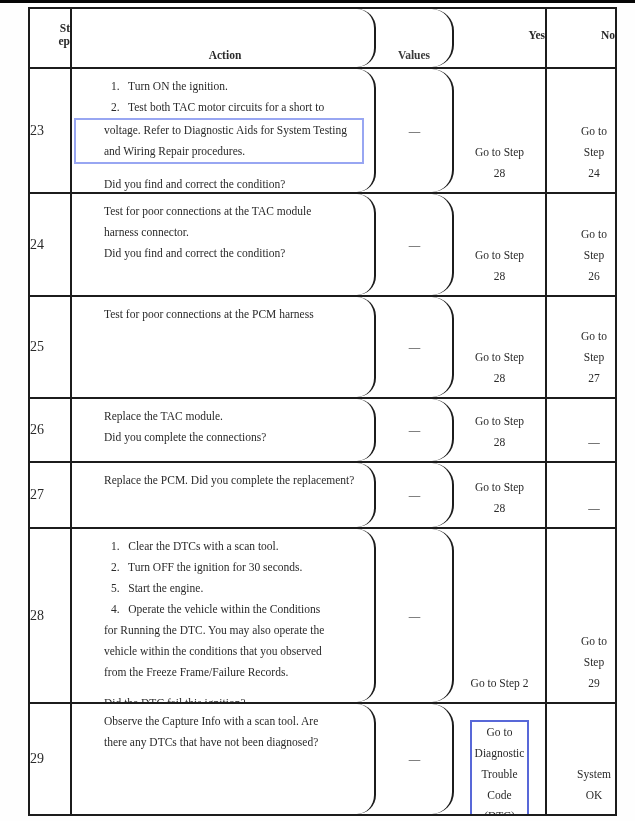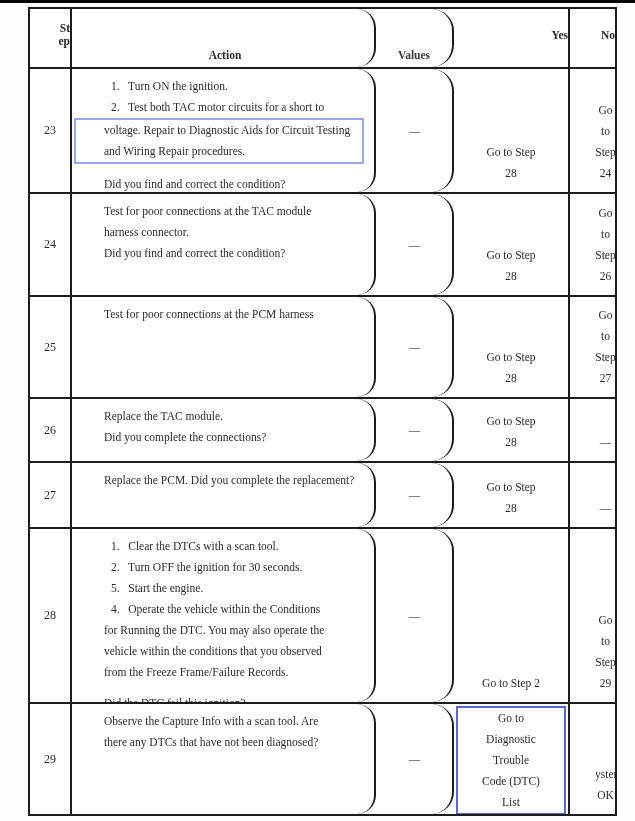--- a/index.html
+++ b/index.html
@@ -18,43 +18,43 @@
     border: 2px solid #1c1c1c;
     box-sizing: border-box;
     background: #fff;
     font-family: Liberation Serif, serif;
   }
   .trow { display: flex; border-bottom: 2px solid #1c1c1c; box-sizing: border-box; }
   .trow:last-child { border-bottom: none; }
   .c { box-sizing: border-box; border-right: 2px solid #1c1c1c; overflow: hidden; }
   .c:last-child { border-right: none; }
 
-  .step-c   { width: 42px;  display: flex; align-items: center; justify-content: center; font-size: 12px; }
+  .step-c   { width: 42px;  display: flex; align-items: center; font-size: 14px; }
   .action-c { width: 304px; padding: 7px 4px 4px 8px; font-size: 11.5px; border-radius: 19px; }
   .values-c { width: 78px;  display: flex; align-items: center; justify-content: center; font-size: 11.5px; color: #3a3a3a; border-radius: 22px; }
-  .yes-c    { width: 116px;  display: flex; flex-direction: column; justify-content: flex-end; align-items: center; text-align: center; padding-bottom: 8px; font-size: 11.5px; line-height: 21px; }
+  .yes-c    { width: 93px;  display: flex; flex-direction: column; justify-content: flex-end; align-items: center; text-align: center; padding-bottom: 8px; font-size: 11.5px; line-height: 21px; }
   .no-c     { flex: 1;      display: flex; flex-direction: column; justify-content: flex-end; align-items: center; text-align: center; padding-bottom: 8px; font-size: 11.5px; line-height: 21px; margin-left: 26px; }
 
   .header-row { height: 60px; font-weight: bold; }
   .header-row .c { display: flex; align-items: flex-end; justify-content: center; padding-bottom: 6px; font-size: 11.5px; }
   .header-row .step-c { flex-direction: column; line-height: 13px; }
 
   .ln { line-height: 21px; height: 21px; white-space: pre; margin-left: 24px; }
   .ln.li { padding-left: 7px; }
   .ln.blank { height: 10px; }
 
   .hl-box {
     border: 2px solid #98a6f2;
     box-sizing: border-box;
     margin-left: -6px;
     padding-left: 4px;
     width: 290px;
   }
 
-  .yes-c.boxed { padding: 2px; justify-content: stretch; }
+  .yes-c.boxed { padding: 16px; justify-content: stretch; }
   .link-box {
     border: 2px solid #5868d8;
     box-sizing: border-box;
     flex: 1; width: 100%;
     display: flex; flex-direction: column; justify-content: center; align-items: center;
     line-height: 21px;
   }
 
   .dash { letter-spacing: -1px; }
 </style>
@@ -77,21 +77,21 @@
     </div>
     <div id="rows-container">
         <div class="trow" style="height: 125px;">
           <div class="c step-c">
             <span>23</span>
           </div>
           <div class="c action-c">
             <div class="ln li">1.   Turn ON the ignition.</div>
             <div class="ln li">2.   Test both TAC motor circuits for a short to</div>
             <div class="hl-box">
-              <div class="ln">voltage. Repair to Diagnostic Aids for Circuit Testing</div>
+              <div class="ln">voltage. Refer to Diagnostic Aids for System Testing</div>
               <div class="ln">and Wiring Repair procedures.</div>
             </div>
             <div class="ln blank"></div>
             <div class="ln">Did you find and correct the condition?</div>
           </div>
           <div class="c values-c">
             <span class="dash">—</span>
           </div>
           <div class="c yes-c">
             <div>Go to Step</div>

